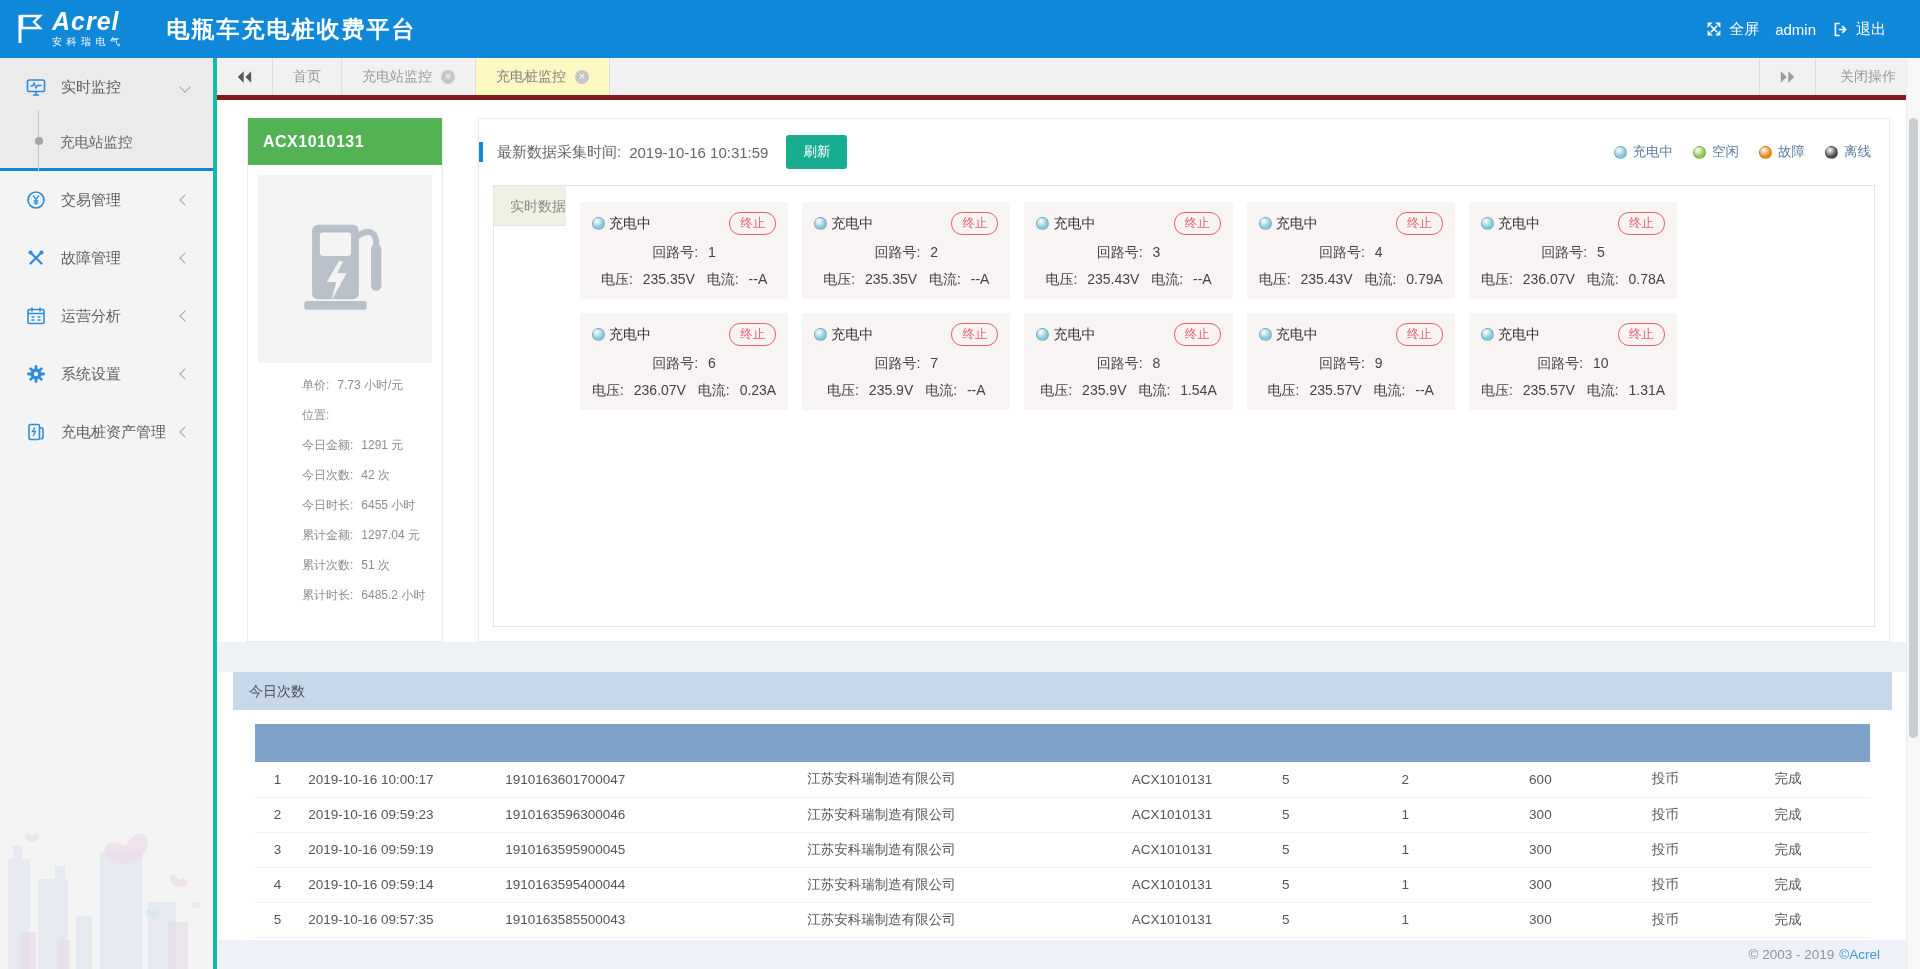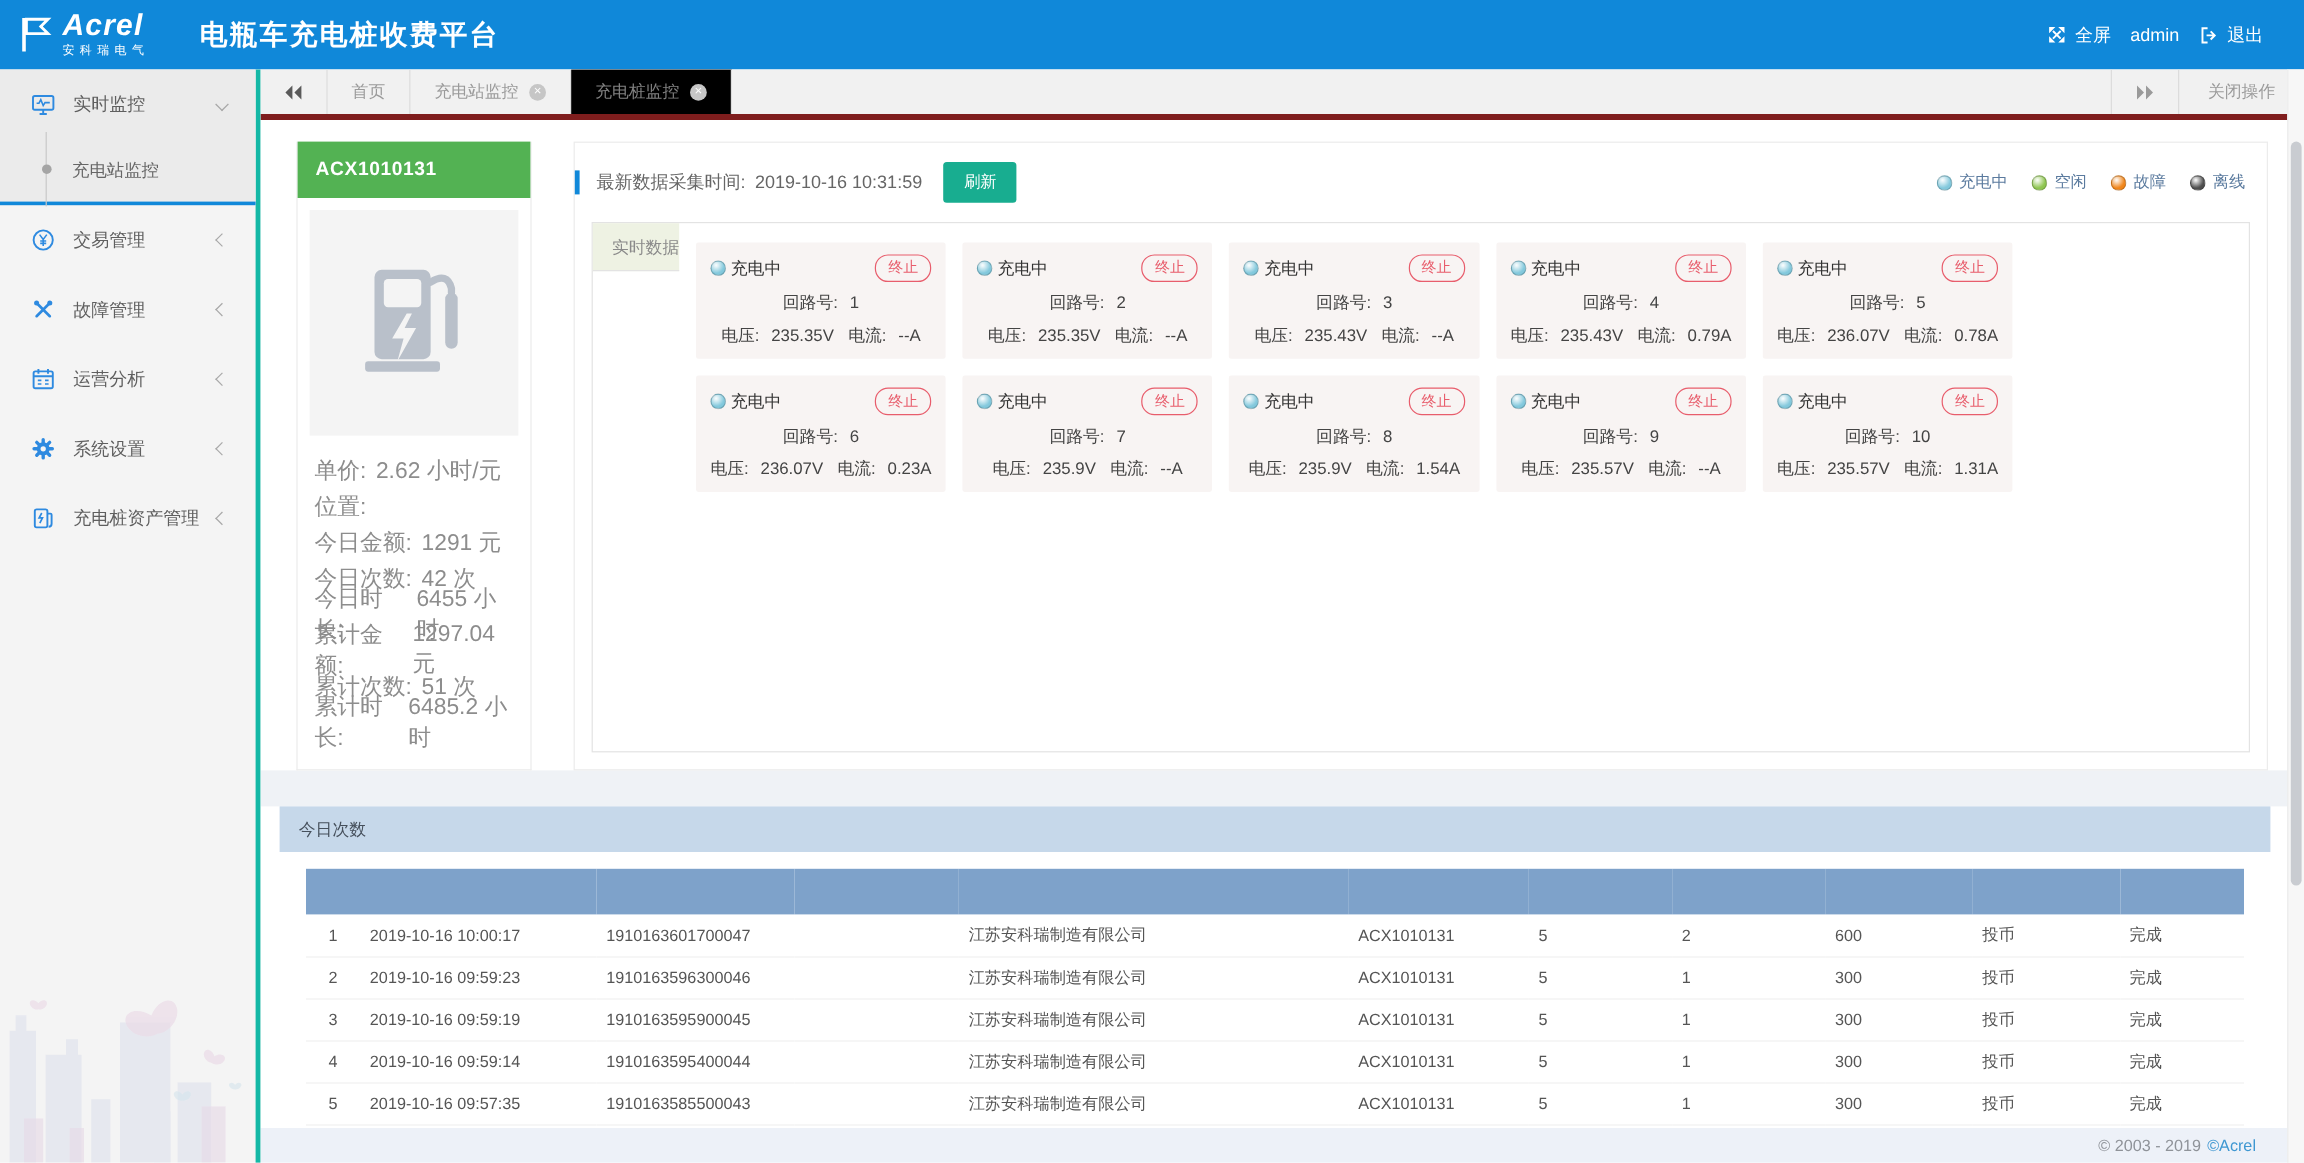--- a/index.html
+++ b/index.html
@@ -37,33 +37,33 @@
   .blue-bar{ height:3px; background:var(--blue); }
   .cityscape{ position:absolute; left:0; bottom:0; width:217px; height:185px; opacity:.55; }
   
   .main{ flex:1; display:flex; flex-direction:column; background:#fff; min-width:0; }
   
   .tabbar{ height:42px; background:#f1f1f1; border-bottom:5px solid #7f1d1d; display:flex; align-items:stretch; flex:none; }
   .tb-btn{ width:56px; display:flex; align-items:center; justify-content:center; cursor:pointer; }
   .tb-btn.first{ border-right:1px solid #dcdcdc; }
   .tb-btn.lastnav{ margin-left:auto; border-left:1px solid #dcdcdc; }
   .tab{ display:flex; align-items:center; padding:0 20px; font-size:14px; color:#9a9a9a; border-right:1px solid #dcdcdc; cursor:pointer; }
-  .tab.active{ background:#000000; color:#828282; }
+  .tab.active{ background:#fef9c3; color:#828282; }
   .tab-close{ width:14px; height:14px; border-radius:50%; background:#c6c6c6; margin-left:9px; position:relative; }
   .tab-close::before{ content:'×'; position:absolute; left:0; top:-1px; width:14px; text-align:center; color:#fff; font-size:11px; line-height:15px; }
   .close-ops{ display:flex; align-items:center; padding:0 24px; font-size:14px; color:#9a9a9a; border-left:1px solid #dcdcdc; cursor:pointer; }
   
   .content{ flex:1; overflow:hidden; }
   .top-section{ display:flex; margin:18px 30px 0 30px; height:524px; }
   
   .pile-card{ width:196px; flex:none; background:#fff; border:1px solid #ececec; border-top:none; display:flex; flex-direction:column; }
   .pile-head{ height:47px; background:var(--green); color:#fff; font-size:16px; font-weight:bold; line-height:47px; padding-left:15px; letter-spacing:.5px; }
   .pile-icon-box{ margin:10px; height:188px; background:#f4f4f4; display:flex; align-items:center; justify-content:center; }
   .pile-stats{ padding:4px 14px 10px; }
-  .stat-row{ height:30px; display:flex; align-items:center; font-size:19px; color:#8d8d8d; }
+  .stat-row{ height:30px; display:flex; font-size:12px; color:#8d8d8d;margin-left:40px; }
   .stat-row .stat-value{ margin-left:8px; }
   
   .monitor-panel{ flex:1; margin-left:35px; border:1px solid #ececec; display:flex; flex-direction:column; min-width:0; }
   .mp-top{ height:66px; display:flex; align-items:center; padding-right:18px; flex:none; }
   .accent{ width:4px; height:20px; background:var(--blue); margin-right:14px; flex:none; }
   .collect-label,.collect-time{ font-size:15px; color:#666; }
   .collect-time{ margin-left:8px; }
   .refresh-btn{ margin-left:18px; background:var(--teal); color:#fff; font-size:13.5px; border:none; border-radius:3px; padding:8px 17px; cursor:pointer; }
   .legend{ margin-left:auto; display:flex; align-items:center; gap:20px; }
   .legend-item{ display:flex; align-items:center; gap:6px; }
@@ -276,21 +276,21 @@
               <rect x="31" y="13" width="36" height="27" rx="4" fill="#f4f4f4"></rect>
               <path d="M53 46 L39 70 H50 L44 92 L62 60 H51 L58 46 Z" fill="#f4f4f4"></path>
               <rect x="13" y="92" width="72" height="10" rx="3" fill="#b9c0ca"></rect>
               <path d="M76 16 q16 -10 20 6 v4" fill="none" stroke="#b9c0ca" stroke-width="7" stroke-linecap="round"></path>
               <rect x="90" y="26" width="12" height="54" rx="6" fill="#b9c0ca"></rect>
             </svg>
           </div>
           <div class="pile-stats">
             <div class="stat-row">
                 <span class="stat-label">单价:</span>
-                <span class="stat-value">2.62 小时/元</span>
+                <span class="stat-value">7.73 小时/元</span>
               </div>
               <div class="stat-row">
                 <span class="stat-label">位置:</span>
                 <span class="stat-value"></span>
               </div>
               <div class="stat-row">
                 <span class="stat-label">今日金额:</span>
                 <span class="stat-value">1291 元</span>
               </div>
               <div class="stat-row">

